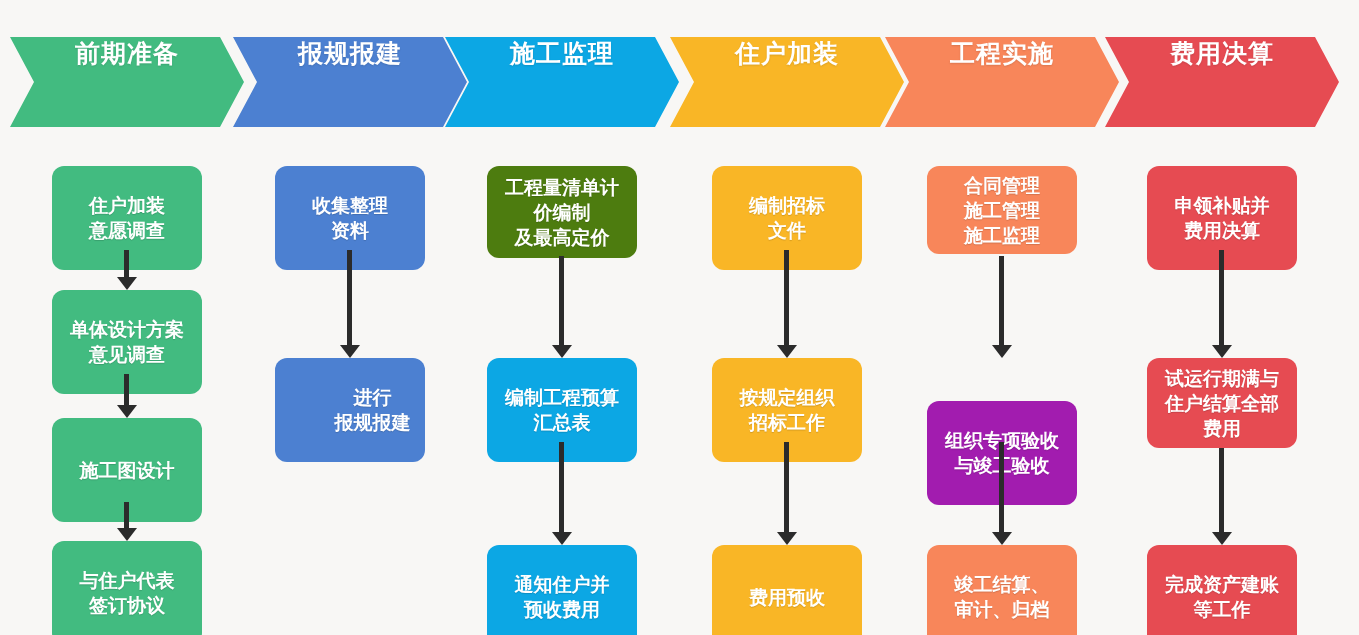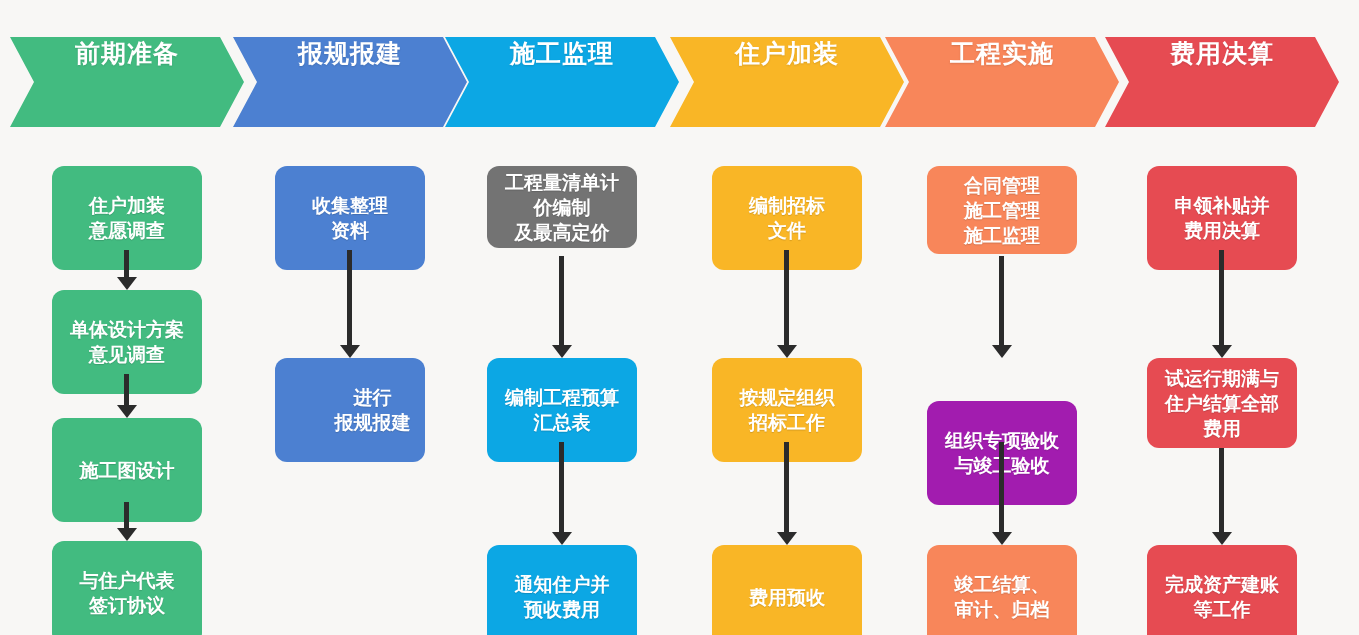--- a/index.html
+++ b/index.html
@@ -124,21 +124,21 @@
     <div class="box" style="top: 325px; background: rgb(76, 128, 209); padding-left: 45px;">
       <span class="box-label">进行
 报规报建</span>
     </div>
   </section>
 
   <section class="stage" style="left:445px">
     <header class="chev" style="background: rgb(12, 167, 228);">
       <span class="chev-label">施工监理</span>
     </header>
-    <div class="box" style="top: 133px; height: 82px; background: #737373;">
+    <div class="box" style="top: 133px; height: 92px; background: #4d7c0f;">
       <span class="box-label">工程量清单计
 价编制
 及最高定价</span>
     </div>
     <div class="arrow" style="top:223px;height:102px"></div>
     <div class="box" style="top: 325px; background: rgb(12, 167, 228);">
       <span class="box-label">编制工程预算
 汇总表</span>
     </div>
     <div class="arrow" style="top:409px;height:103px"></div>

